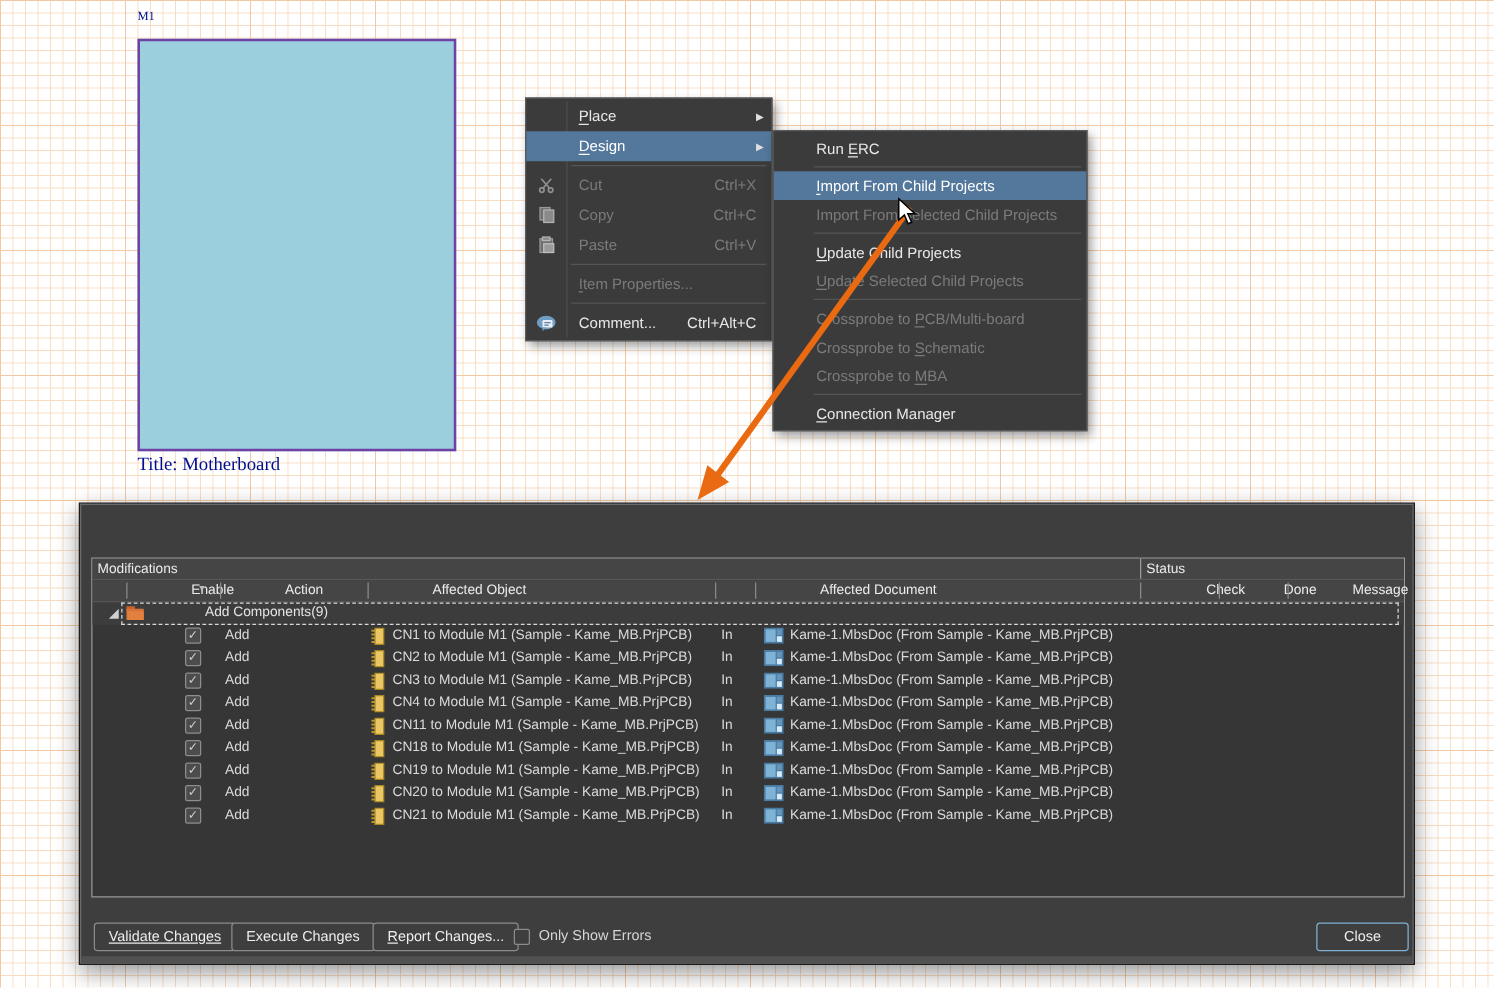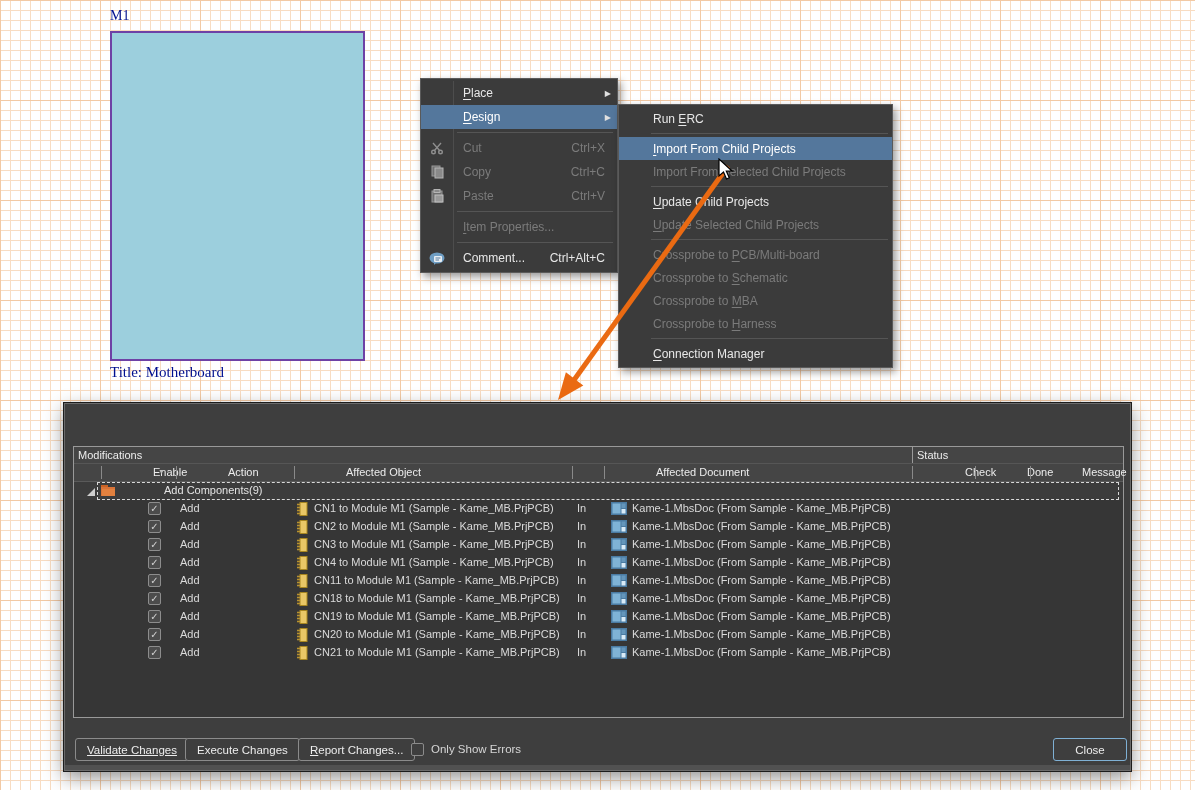--- a/index.html
+++ b/index.html
@@ -10,31 +10,31 @@
     background-color:#ffffff;
     background-image:
       linear-gradient(#f2c9a4 1px, transparent 1px),
       linear-gradient(90deg,#f2c9a4 1px, transparent 1px),
       linear-gradient(#f8dcc2 1px, transparent 1px),
       linear-gradient(90deg,#f8dcc2 1px, transparent 1px);
     background-size:100px 100px,100px 100px,10px 10px,10px 10px;
   }
   
   .module-label{position:absolute;left:110px;top:8px;font-family:"Liberation Serif",serif;
-    font-size:14px;color:#000f8f;z-index:1;}
+    font-size:10px;color:#000f8f;z-index:1;}
   .module-rect{position:absolute;left:110px;top:31px;width:255px;height:330px;
     background:#9ccfdd;border:2px solid #6e41a5;z-index:1;}
   .module-title{position:absolute;left:110px;top:364px;font-family:"Liberation Serif",serif;
     font-size:15px;color:#000f8f;z-index:1;}
   
   .menu{position:absolute;background:#3b3b3b;border:1px solid #5a5a5a;
     box-shadow:3px 4px 8px rgba(0,0,0,.4);padding:2px 0;z-index:6;color:#e8e8e8;font-size:12px;}
   .menu-main{left:420px;top:78px;width:198px;}
   .menu-main::after{content:"";position:absolute;left:32px;top:2px;bottom:2px;width:1px;background:#4d4d4d;z-index:0;}
-  .menu-sub{left:618px;top:104px;width:275px;z-index:7;}
+  .menu-sub{left:618px;top:104px;width:252px;z-index:7;}
   .menu-item{position:relative;z-index:1;height:24px;display:flex;align-items:center;cursor:default;}
   .menu-sub .menu-item{height:23px;}
   .menu-item .mi-icon{position:absolute;left:6px;width:20px;text-align:center;display:flex;align-items:center;justify-content:center;height:100%;}
   .menu-item .mi-label{margin-left:42px;white-space:nowrap;}
   .menu-sub .menu-item .mi-label{margin-left:34px;}
   .menu-item .mi-shortcut{margin-left:auto;padding-right:12px;white-space:nowrap;}
   .menu-item .mi-arrow{position:absolute;right:6px;font-size:8px;color:#e0e0e0;}
   .menu-item.disabled{color:#7b7b7b;}
   .menu-item.highlighted{background:#54779c;color:#ffffff;}
   .menu-sep{height:1px;background:#555555;margin:3px 4px 3px 36px;position:relative;z-index:1;}
@@ -185,23 +185,20 @@
       <div class="menu-sep"></div>
       <div class="menu-item disabled">
         <span class="mi-label">Crossprobe to <u>P</u>CB/Multi-board</span>
       </div>
       <div class="menu-item disabled">
         <span class="mi-label">Crossprobe to <u>S</u>chematic</span>
       </div>
       <div class="menu-item disabled">
         <span class="mi-label">Crossprobe to <u>M</u>BA</span>
       </div>
-      <div class="menu-item disabled">
-        <span class="mi-label">Crossprobe to <u>H</u>arness</span>
-      </div>
       <div class="menu-sep"></div>
       <div class="menu-item">
         <span class="mi-label"><u>C</u>onnection Manager</span>
       </div>
     </div>
 
   <div class="dialog">
 
     <div class="eco-table">
       <div class="t-band">

